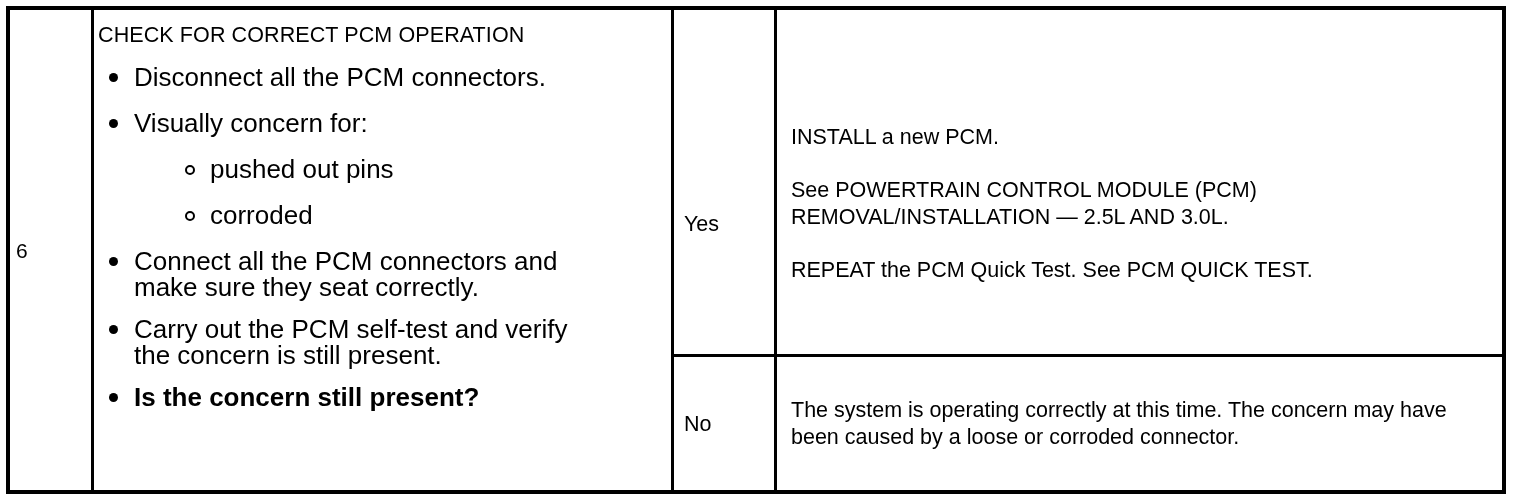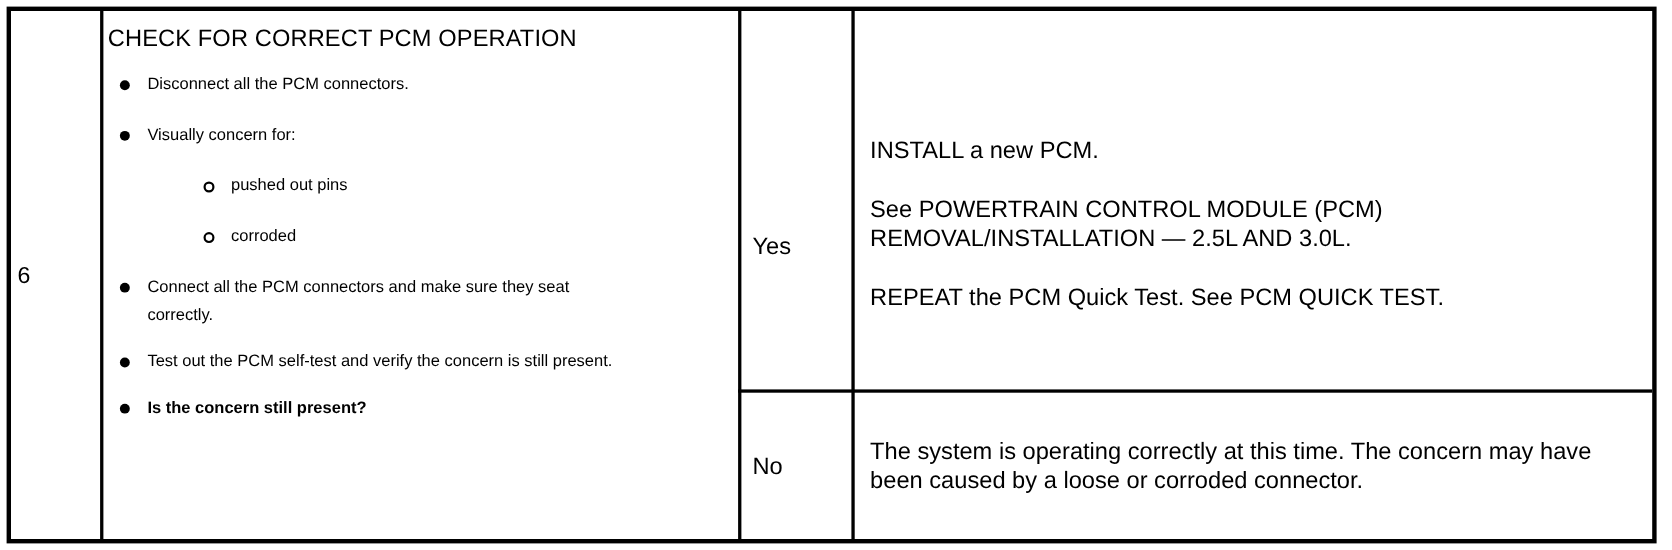--- a/index.html
+++ b/index.html
@@ -93,21 +93,21 @@
     list-style: none;
     margin: 0;
     padding: 0;
   }
   .bullet-list.level1 { margin-top: 16px; }
 
   .bullet-item {
     position: relative;
     padding-left: 36px;
     margin-bottom: 20px;
-    font-size: 15px;
+    font-size: 26px;
     line-height: 26px;
   }
   .bullet-item.level2 {
     padding-left: 36px;
     margin-left: 76px;
     margin-bottom: 20px;
   }
   .bullet-item.bold { font-weight: bold; }
   .bullet-item.tight { margin-bottom: 16px; }
 
@@ -205,21 +205,21 @@
         <li class="bullet-item level2">
           <span class="bullet-ring"></span>
           <span>corroded</span>
         </li>
         <li class="bullet-item tight">
           <span class="bullet-dot"></span>
           <span>Connect all the PCM connectors and make sure they seat correctly.</span>
         </li>
         <li class="bullet-item tight">
           <span class="bullet-dot"></span>
-          <span>Test out the PCM self-test and verify the concern is still present.</span>
+          <span>Carry out the PCM self-test and verify the concern is still present.</span>
         </li>
         <li class="bullet-item bold">
           <span class="bullet-dot"></span>
           <span>Is the concern still present?</span>
         </li>
       </ul>
     </div>
 
     <div class="cell-answer row-yes">
       <span class="answer-label">Yes</span>

